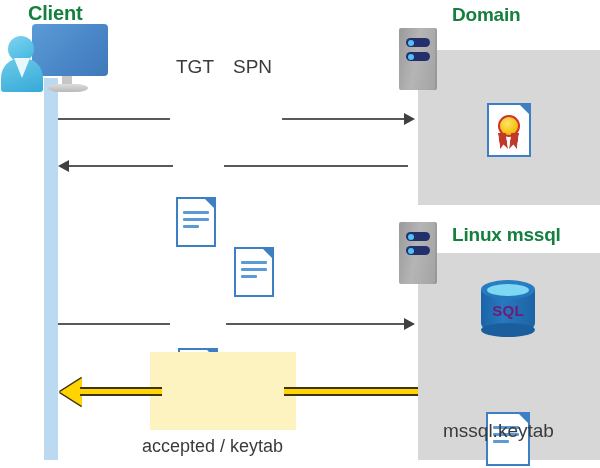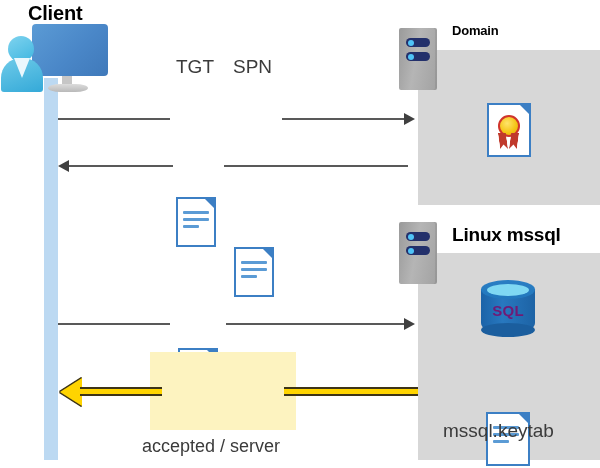--- a/index.html
+++ b/index.html
@@ -15,24 +15,24 @@
   .abs{position:absolute;}
 
   
   .lifeline{
     left:44px;top:78px;width:14px;height:382px;
     background:#bcd9f2;
   }
 
   
   .title{
-    font-weight:bold;color:#000000;letter-spacing:-0.2px;
+    font-weight:bold;color:#15803d;letter-spacing:-0.2px;
   }
   .title-client{left:28px;top:2px;font-size:20px;}
-  .title-dc{left:452px;top:2px;font-size:13px;line-height:25px;width:140px;margin-top:16px;}
+  .title-dc{left:452px;top:2px;font-size:19px;line-height:25px;width:140px;}
   .title-linux{left:452px;top:224px;font-size:19px;}
 
   
   .panel{background:#d7d7d7;}
   .panel-dc{left:418px;top:50px;width:182px;height:155px;}
   .panel-linux{left:418px;top:253px;width:182px;height:207px;}
 
   
   .tower{
     width:38px;height:62px;border-radius:2px;
@@ -283,15 +283,15 @@
   <div class="abs gline" style="left:226px;top:323px;width:178px;"></div>
   <div class="abs ghead ghead-r" style="left:404px;top:318px;"></div>
 
   <div class="abs hibox"></div>
 
   <div class="abs yhead" style="left:60px;top:378px;"></div>
   <div class="abs yline" style="left:80px;top:387px;width:82px;"></div>
 
   <div class="abs yline" style="left:284px;top:387px;width:134px;"></div>
 
-  <div class="abs lbl lbl-accept">accepted / server</div>
+  <div class="abs lbl lbl-accept">accepted / keytab</div>
 
 </div>
 
 </body></html>

